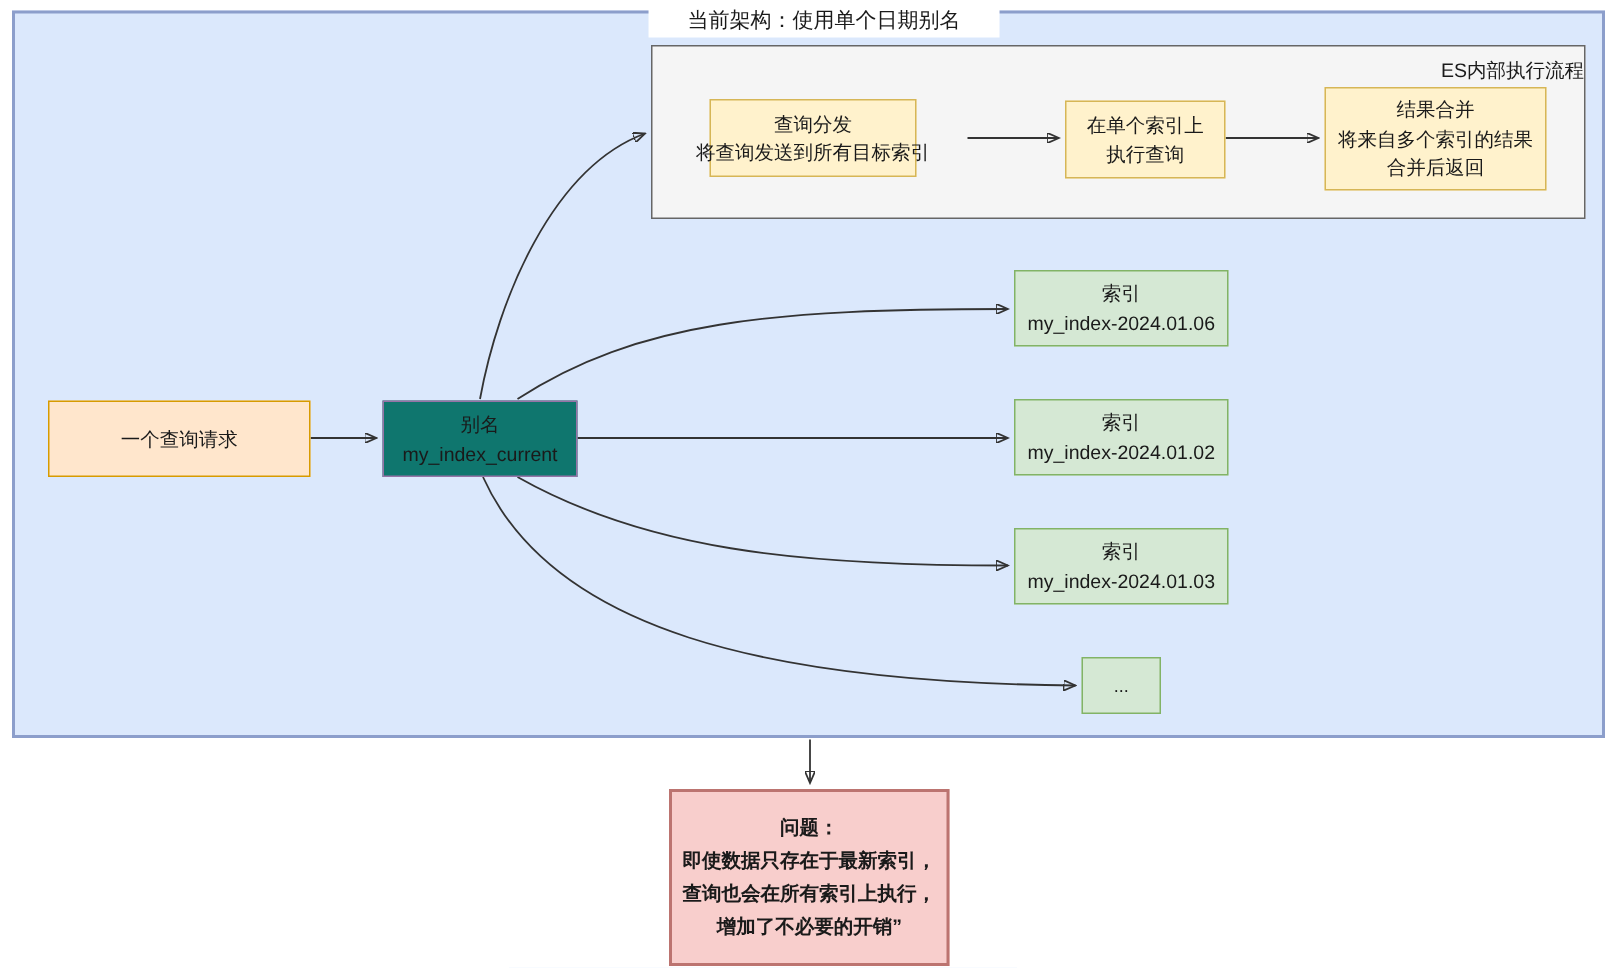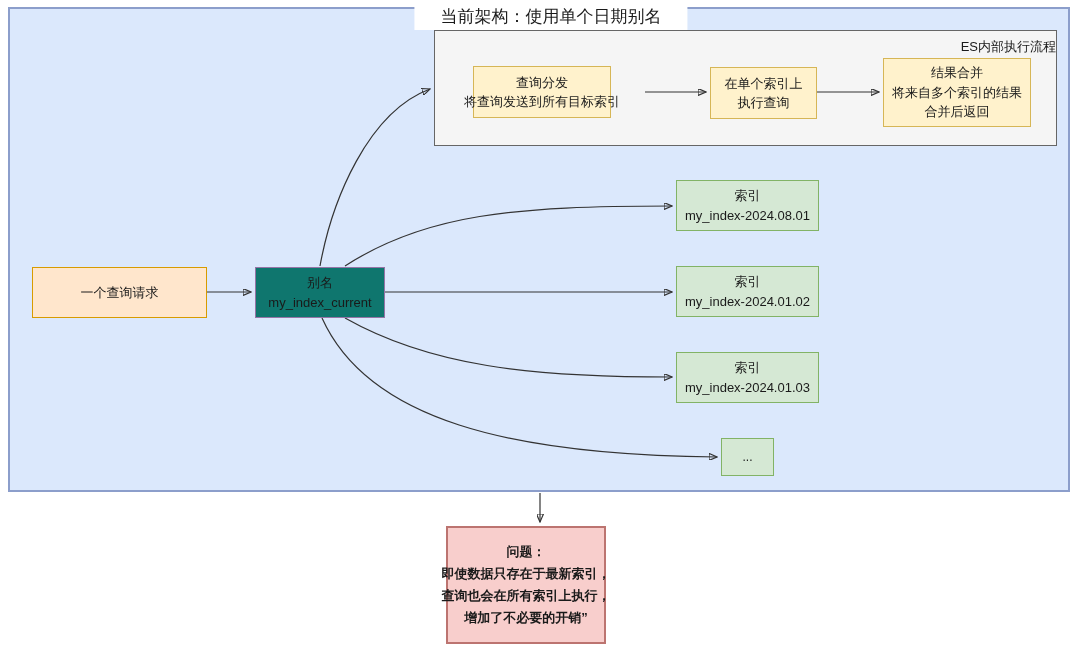--- a/index.html
+++ b/index.html
@@ -5,21 +5,21 @@
   html,body{margin:0;padding:0;background:#ffffff;}
   body{font-family:"Liberation Sans","DejaVu Sans",sans-serif;color:#1a1a1a;}
   .canvas{position:relative;width:1080px;height:645px;overflow:hidden;background:#ffffff;}
 
   .blue-container{
     position:absolute;left:8px;top:7px;width:1062px;height:485px;
     background:#dbe8fc;border:2px solid #8c9ecb;box-sizing:border-box;
   }
   .container-title{
     position:absolute;top:3px;left:50%;transform:translateX(-46%);
-    background:#ffffff;padding:2px 26px;font-size:17px;white-space:nowrap;
+    background:#ffffff;padding:2px 26px;font-size:14px;white-space:nowrap;
   }
   .es-container{
     position:absolute;left:434px;top:30px;width:623px;height:116px;
     background:#f5f5f5;border:1px solid #666666;box-sizing:border-box;
   }
   .es-title{text-align:right;padding-top:7px;font-size:13px;}
 
   .node{
     position:absolute;display:flex;flex-direction:column;align-items:center;justify-content:center;
     text-align:center;font-size:13px;line-height:1.5;box-sizing:border-box;white-space:nowrap;
@@ -82,35 +82,35 @@
     <span>一个查询请求</span>
   </div>
 
   <div class="node purple" style="left:255px;top:267px;width:130px;height:51px;">
     <span>别名</span>
     <span>my_index_current</span>
   </div>
 
   <div class="node green" style="left:676px;top:180px;width:143px;height:51px;">
     <span>索引</span>
-    <span>my_index-2024.08.01</span>
+    <span>my_index-2024.01.06</span>
   </div>
   <div class="node green" style="left:676px;top:266px;width:143px;height:51px;">
     <span>索引</span>
     <span>my_index-2024.01.02</span>
   </div>
   <div class="node green" style="left:676px;top:352px;width:143px;height:51px;">
     <span>索引</span>
     <span>my_index-2024.01.03</span>
   </div>
 
   <div class="node green" style="left:721px;top:438px;width:53px;height:38px;font-size:12px;">
     <span>...</span>
   </div>
 
-  <div class="node red" style="left:446px;top:526px;width:160px;height:118px;">
+  <div class="node red" style="left:446px;top:526px;width:187px;height:118px;">
     <span>问题：</span>
     <span>即使数据只存在于最新索引，</span>
     <span>查询也会在所有索引上执行，</span>
     <span>增加了不必要的开销”</span>
   </div>
 
 </div>
 
 </body></html>

